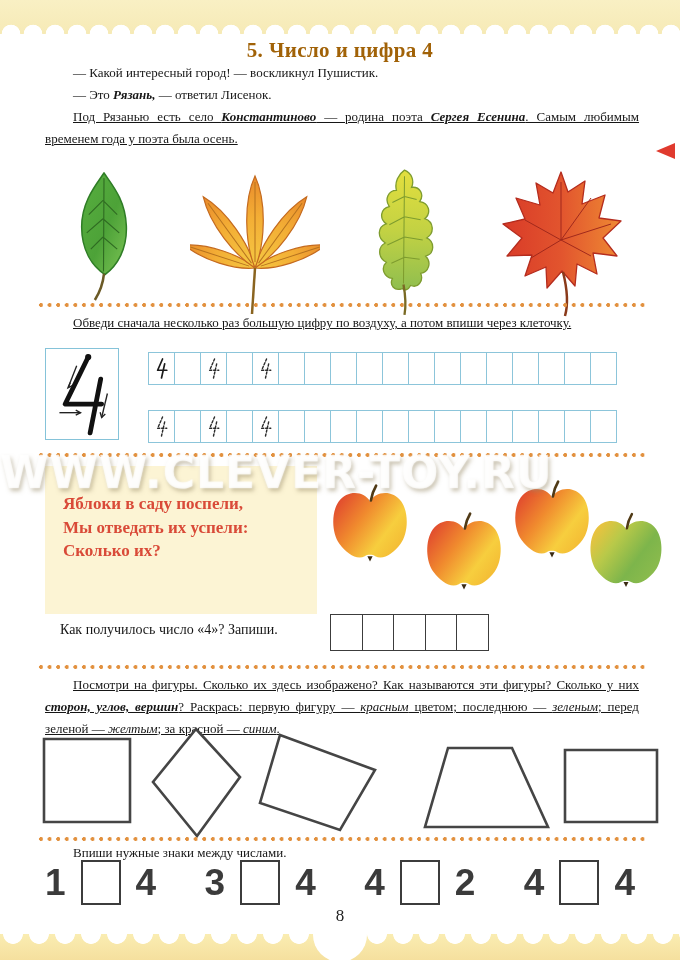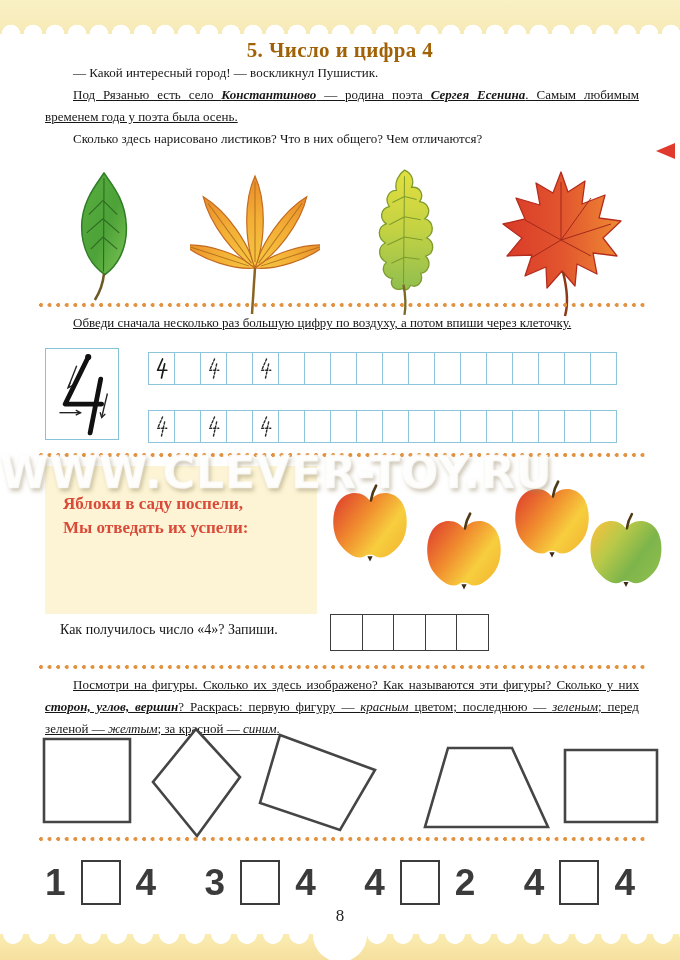--- a/index.html
+++ b/index.html
@@ -81,22 +81,22 @@
 
   <div class="band-top"></div>
   <div class="band-bottom"></div>
   <div class="page-notch"></div>
   <div class="page-num">8</div>
 
   <div class="title">5. Число и цифра 4</div>
 
   <div class="textblock" style="top:62px;">
     <p class="ind">— Какой интересный город! — воскликнул Пушистик.</p>
+    <p class="ind"><span>— Это </span><span class="bi">Рязань,</span><span> — ответил Лисенок.</span></p>
     <p class="ind just"><span>Под Рязанью есть село </span><span class="bi">Константиново</span><span> — родина поэта </span><span class="bi">Сергея Есенина</span><span>. Самым любимым временем года у поэта была осень.</span></p>
-    <p class="ind">Сколько здесь нарисовано листиков? Что в них общего? Чем отличаются?</p>
   </div>
 
   <div class="marker"></div>
 
   <svg class="leaf" style="left:58px;top:170px;" width="92" height="132" viewBox="0 0 90 130">
     <defs>
         <linearGradient id="gBirch" x1="0" y1="0" x2="1" y2="1">
       <stop offset="0" stop-color="#57ae3f"></stop>
           <stop offset="0.55" stop-color="#4da238"></stop>
           <stop offset="1" stop-color="#7cc455"></stop>
@@ -244,20 +244,21 @@
     </div>
 
   <div class="dots" style="top:452px;"></div>
 
   <div class="watermark">WWW.CLEVER-TOY.RU</div>
 
   <div class="poem-box">
     <div class="poem">
       <div>Яблоки в саду поспели,</div>
       <div>Мы отведать их успели:</div>
+      <div>Сколько их?</div>
     </div>
   </div>
 
   <svg class="apple" style="left:326px;top:484px;" width="88" height="80" viewBox="0 0 100 92">
     <defs>
         <linearGradient id="gRed" x1="0" y1="0.15" x2="1" y2="0.8">
       <stop offset="0" stop-color="#e0452e"></stop>
           <stop offset="0.38" stop-color="#f08a2e"></stop>
           <stop offset="0.72" stop-color="#f7ce3e"></stop>
           <stop offset="1" stop-color="#f3b832"></stop>
@@ -309,20 +310,23 @@
   <svg class="shapes-svg" width="630" height="112" viewBox="0 0 630 112">
     <polygon points="14,13 100,13 100,96 14,96"></polygon>
     <polygon points="166,3 210,51 167,110 123,56"></polygon>
     <polygon points="250,9 345,44 310,104 230,77"></polygon>
     <polygon points="418,22 482,22 518,101 395,101"></polygon>
     <polygon points="535,24 627,24 627,96 535,96"></polygon>
   </svg>
 
   <div class="dots" style="top:836px;"></div>
 
+  <div class="textblock" style="top:842px;">
+    <p class="ind">Впиши нужные знаки между числами.</p>
+  </div>
   <div class="cmp-row">
       <div class="cmp-group">
         <span class="cmp-d">1</span>
         <span class="cmp-box"></span>
         <span class="cmp-d">4</span>
       </div>
       <div class="cmp-group">
         <span class="cmp-d">3</span>
         <span class="cmp-box"></span>
         <span class="cmp-d">4</span>

